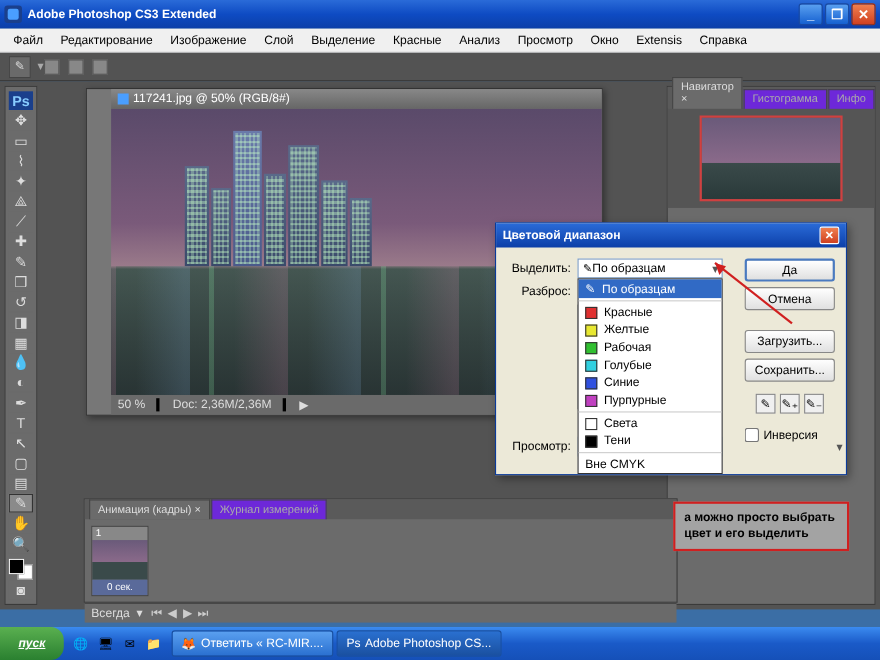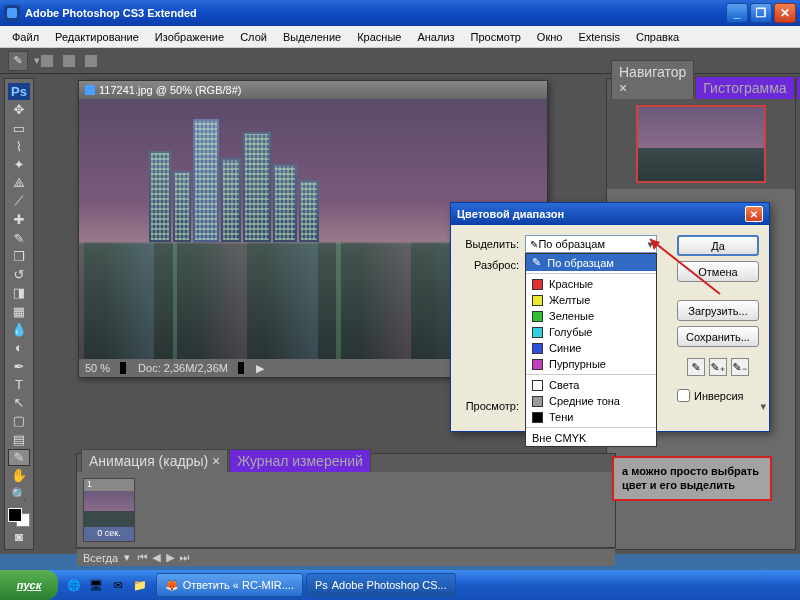--- a/index.html
+++ b/index.html
@@ -26,36 +26,36 @@
 .workarea { position:relative; height:480px; background:#535353; display:flex; }
 
 .toolbox { width:30px; background:#6b6b6b; border:1px solid #3a3a3a; margin:4px; display:flex; flex-direction:column; align-items:center; padding:4px 0; gap:1px; }
 .tool { width:22px; height:20px; background:#6b6b6b; display:flex; align-items:center; justify-content:center; color:#ddd; font-size:13px; cursor:pointer; }
 .tool.sel { background:#8a8a8a; box-shadow:inset 0 0 0 1px #333; }
 .swatch { width:22px; height:22px; position:relative; margin-top:4px;}
 .swatch .fg{position:absolute;width:14px;height:14px;background:#000;border:1px solid #fff;top:0;left:0;z-index:2;}
 .swatch .bg{position:absolute;width:14px;height:14px;background:#fff;border:1px solid #888;bottom:0;right:0;}
 
 .canvas-area { flex:1; position:relative; }
-.doc-window { position:absolute; top:6px; left:40px; width:470px; background:#777; border:1px solid #333; box-shadow:2px 2px 6px rgba(0,0,0,.4); }
+.doc-window { position:absolute; top:6px; left:40px; width:470px; background:#777; border:1px solid #333; box-shadow:2px 2px 6px rgba(0,0,0,.4);padding-left:22px; }
 .doc-title { height:18px; background:linear-gradient(#888,#666); display:flex; align-items:center; padding:0 6px; color:#fff; font-size:10px; }
 .doc-title .icon{width:10px;height:10px;background:#4a9eff;margin-right:4px;}
 .doc-canvas { width:100%; height:260px; background:linear-gradient(#5a4a6a 0%,#7a5a7a 40%,#9a7a8a 55%,#3a4a4a 56%,#2a3a3a 100%); position:relative; overflow:hidden;}
 .skyline{position:absolute;bottom:45%;left:15%;width:60%;height:50%;display:flex;align-items:flex-end;gap:2px;}
 .bldg{background:linear-gradient(#5a6a8a,#3a4a6a);position:relative;}
 .bldg:after{content:"";position:absolute;inset:2px;background:repeating-linear-gradient(0deg,rgba(200,255,200,.4) 0 2px,transparent 2px 5px),repeating-linear-gradient(90deg,rgba(200,255,200,.3) 0 2px,transparent 2px 4px);}
 .b1{width:22px;height:70%;} .b2{width:18px;height:55%;} .b3{width:26px;height:95%;background:linear-gradient(#6a7aaa,#4a5a8a);} .b4{width:20px;height:65%;} .b5{width:28px;height:85%;} .b6{width:24px;height:60%;} .b7{width:20px;height:48%;}
 .reflection{position:absolute;bottom:0;left:0;right:0;height:45%;background:linear-gradient(rgba(80,100,90,.5),rgba(40,50,50,.8));}
 .reflection:before{content:"";position:absolute;inset:0;background:repeating-linear-gradient(90deg,rgba(150,255,180,.2) 20% 21%,transparent 21% 25%,rgba(255,150,200,.15) 35% 36%,transparent 36% 40%,rgba(150,200,255,.15) 50% 51%,transparent 51% 55%);}
 .doc-status { height:18px; background:#6a6a6a; display:flex; align-items:center; padding:0 6px; color:#ddd; font-size:10px; gap:12px;}
-.doc-status span{border-right:6px solid #000000;padding-right:10px;}
+.doc-status span{border-right:3px solid #000000;padding-right:10px;}
 
 .panels { width:190px; background:#6b6b6b; margin:4px 4px 4px 0; border:1px solid #3a3a3a; display:flex; flex-direction:column; }
 .panel-tabs { display:flex; background:#5a5a5a; height:20px; align-items:flex-end; padding:0 4px;}
-.ptab { padding:3px 7px; background:#6b6b6b; border:1px solid #444; border-bottom:none; color:#ddd; font-size:14px; margin-right:1px;}
+.ptab { padding:3px 7px; background:#6b6b6b; border:1px solid #444; border-bottom:none; color:#ddd; font-size:10px; margin-right:1px;}
 .ptab.inactive{background:#6d28d9;color:#aaa;}
 .nav-thumb { height:90px; background:#555; padding:6px; display:flex; justify-content:center; }
 .nav-thumb .th { width:130px; height:78px; border:2px solid #d04040; background:linear-gradient(#6a5a7a 0%,#8a6a8a 55%,#3a4a4a 56%,#2a3a3a 100%);}
 
 
 .dialog { position:absolute; top:128px; left:450px; width:320px; background:#ece9d8; border:1px solid #0a3a9a; box-shadow:3px 3px 8px rgba(0,0,0,.4); }
 .dlg-title { height:22px; background:linear-gradient(#2a6bd8,#0c3fa8); display:flex; align-items:center; padding:0 6px; color:#fff; font-weight:bold; }
 .dlg-title .x{margin-left:auto;width:18px;height:16px;background:linear-gradient(#f08050,#d04020);border:1px solid #fff;border-radius:2px;display:flex;align-items:center;justify-content:center;font-size:10px;}
 .dlg-body { padding:10px; display:flex; gap:20px; }
 .dlg-left { flex:1; }
@@ -250,42 +250,38 @@
               <div class="dd-item">
                   <span class="sw" style="background:#e03030"></span>
                   <span>Красные</span>
                 </div>
               <div class="dd-item">
                   <span class="sw" style="background:#e8e830"></span>
                   <span>Желтые</span>
                 </div>
               <div class="dd-item">
                   <span class="sw" style="background:#30c030"></span>
-                  <span>Зеленые</span>
+                  <span>Рабочая</span>
                 </div>
               <div class="dd-item">
                   <span class="sw" style="background:#30d0e0"></span>
                   <span>Голубые</span>
                 </div>
               <div class="dd-item">
                   <span class="sw" style="background:#3050e0"></span>
                   <span>Синие</span>
                 </div>
               <div class="dd-item">
                   <span class="sw" style="background:#c040c0"></span>
                   <span>Пурпурные</span>
                 </div>
               <div class="dd-sep"></div>
               <div class="dd-item">
                   <span class="sw" style="background:#fff"></span>
                   <span>Света</span>
-                </div>
-              <div class="dd-item">
-                  <span class="sw" style="background:#9a9a9a"></span>
-                  <span>Средние тона</span>
                 </div>
               <div class="dd-item">
                   <span class="sw" style="background:#000"></span>
                   <span>Тени</span>
                 </div>
               <div class="dd-sep"></div>
               <div class="dd-item">
                   <span>Вне CMYK</span>
                 </div>
             </div>

